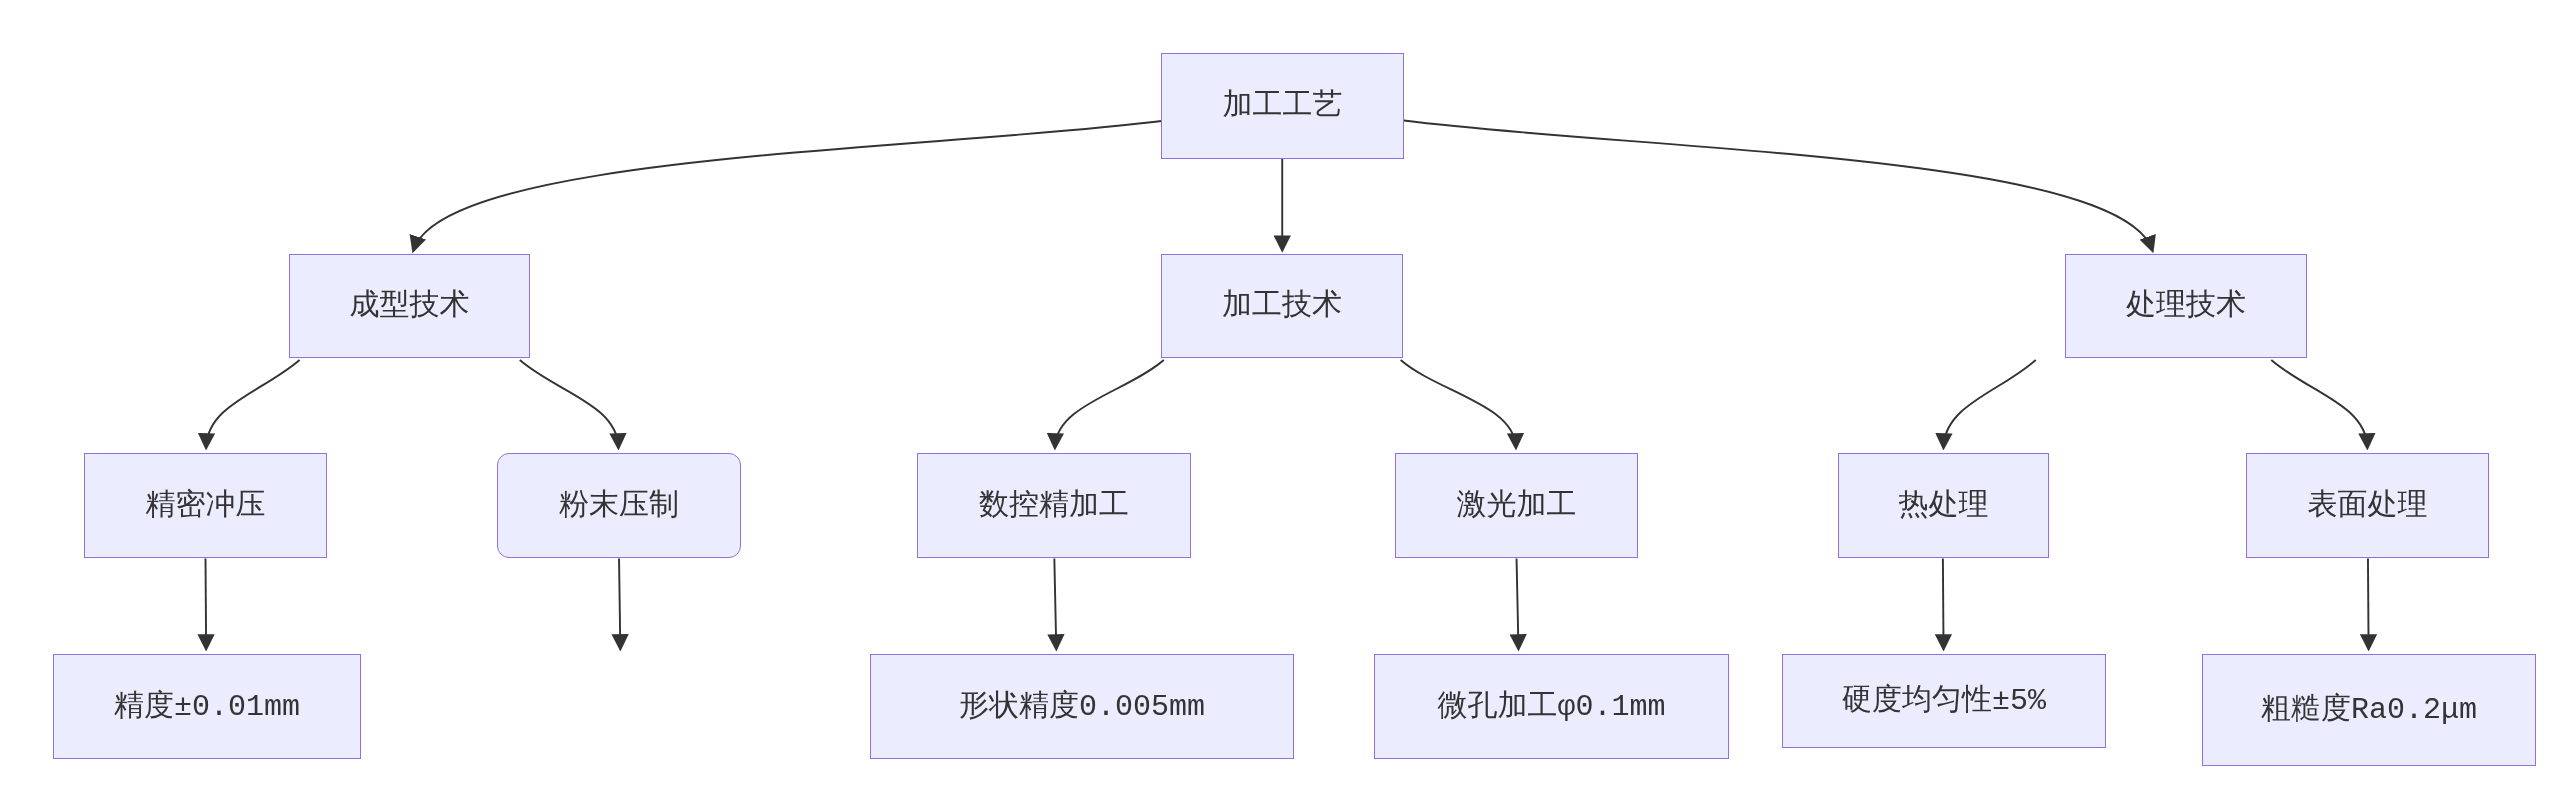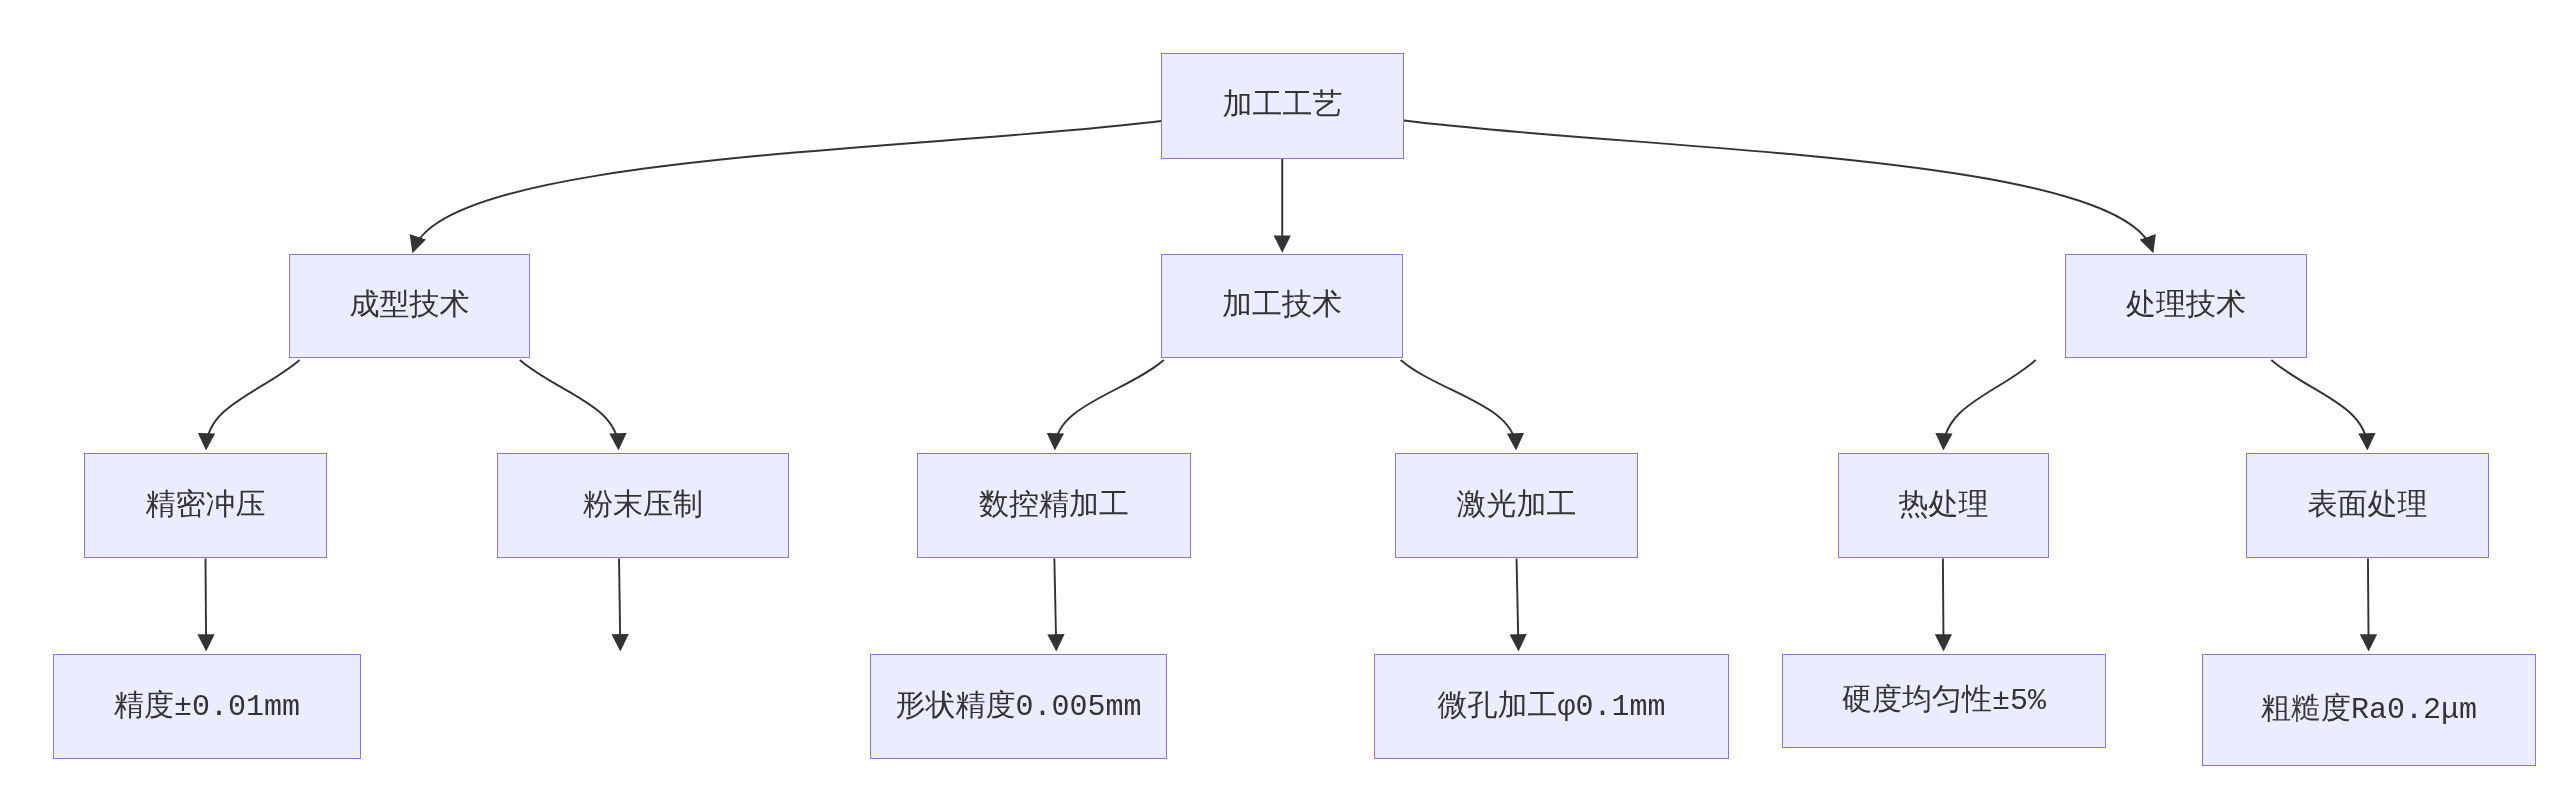--- a/index.html
+++ b/index.html
@@ -31,28 +31,28 @@
     line-height:1.2;
     white-space:nowrap;
     text-align:center;
   }
   
   .n-root     {left:1161px;top:53px;  width:243px;height:106px;}
   .n-forming  {left:289px; top:254px; width:241px;height:104px;}
   .n-machining{left:1161px;top:254px; width:242px;height:104px;justify-content:center;}
   .n-treatment{left:2033px;top:254px; width:242px;height:104px;margin-left:32px;}
   .n-stamping {left:84px; top:453px; width:243px;height:105px;}
-  .n-powder   {left:497px; top:453px; width:292px;height:105px;}
+  .n-powder   {left:497px; top:453px; width:244px;height:105px;border-radius:12px;}
   .n-cnc      {left:917px;top:453px; width:274px;height:105px;}
   .n-laser    {left:1395px;top:453px; width:243px;height:105px;}
   .n-heat     {left:1838px;top:453px; width:211px;height:105px;}
   .n-surface  {left:2246px;top:453px; width:243px;height:105px;}
   .n-leaf1    {left:53px;  top:654px;width:308px;height:105px;}
   .n-leaf2    {left:458px; top:654px;width:325px;height:105px;}
-  .n-leaf3    {left:870px;top:654px;width:297px;height:105px;}
+  .n-leaf3    {left:870px;top:654px;width:424px;height:105px;}
   .n-leaf4    {left:1340px;top:654px;width:355px;height:105px;margin-left:34px;}
   .n-leaf5    {left:1782px;top:654px;width:324px;height:94px;}
   .n-leaf6    {left:2202px;top:654px;width:334px;height:112px;}
 </style>
 </head>
 <body>
 
 <div class="canvas">
 
   <svg class="edges" viewBox="0 0 4024 1260" xmlns="http://www.w3.org/2000/svg">

